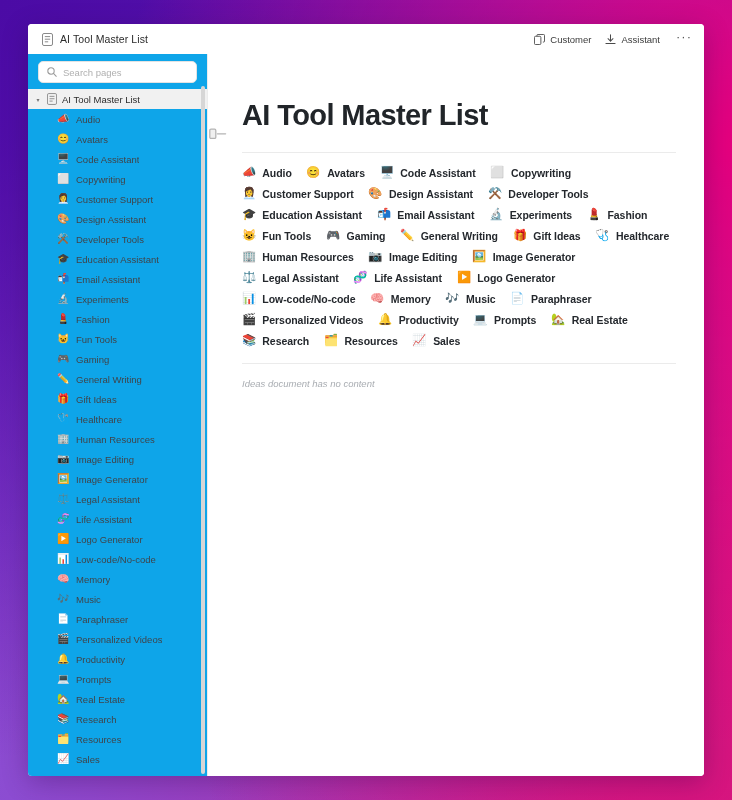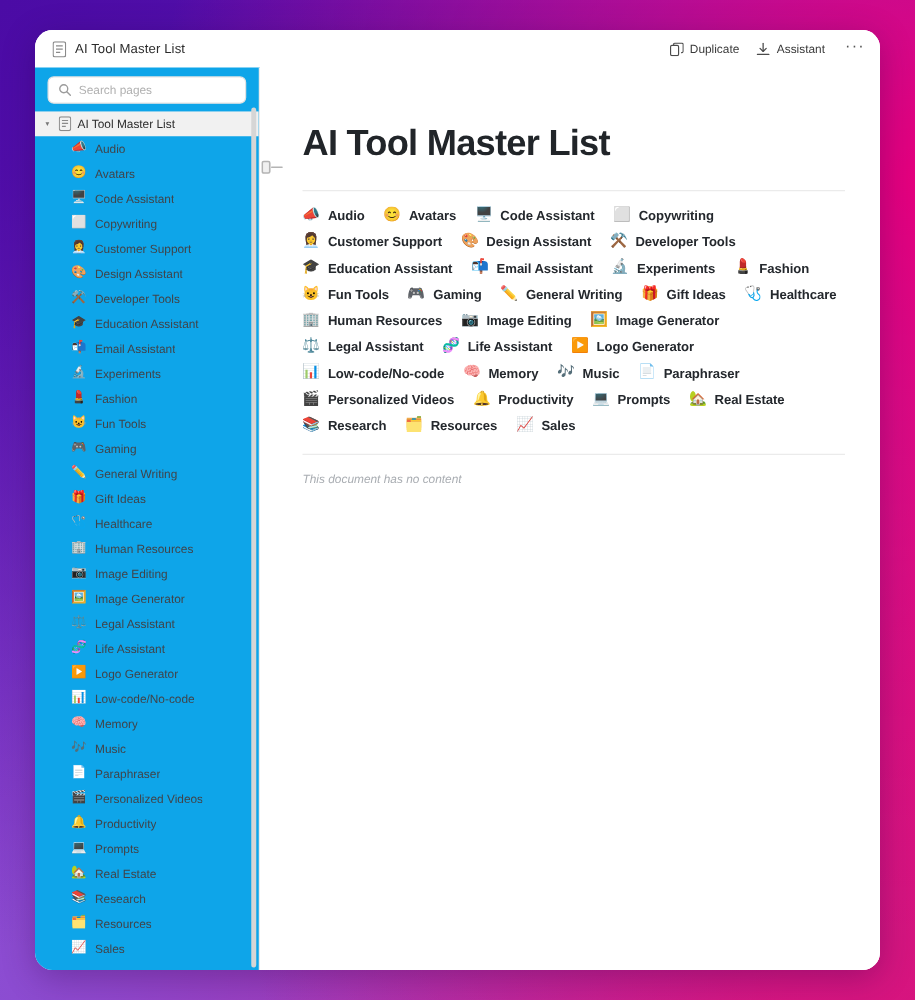--- a/index.html
+++ b/index.html
@@ -23,21 +23,21 @@
   }
 
   
   .app-window {
     position: absolute;
     left: 28px;
     top: 24px;
     width: 676px;
     height: 752px;
     background: #ffffff;
-    border-radius: 14px;
+    border-radius: 4px;
     box-shadow: 0 6px 26px rgba(40,0,70,0.30);
     overflow: hidden;
     display: flex;
     flex-direction: column;
   }
 
   
   .titlebar {
     height: 30px;
     flex: 0 0 30px;
@@ -299,21 +299,21 @@
       <span class="titlebar-title">AI Tool Master List</span>
     </div>
     <div class="titlebar-right">
       <div class="tb-btn">
         <span>
           <svg width="11" height="11" viewBox="0 0 12 12" fill="none" stroke="currentColor" stroke-width="1">
             <rect x="0.5" y="2.5" width="7" height="9" rx="1.2"></rect>
             <path d="M3.2 2.2V1.6A1.1 1.1 0 0 1 4.3 0.5h6.1A1.1 1.1 0 0 1 11.5 1.6v6.1A1.1 1.1 0 0 1 10.4 8.8h-0.7"></path>
           </svg>
         </span>
-        <span>Duplicate</span>
+        <span>Customer</span>
       </div>
       <div class="tb-btn">
         <span>
           <svg width="11" height="11" viewBox="0 0 12 12" fill="none" stroke="currentColor" stroke-width="1.1" stroke-linecap="round" stroke-linejoin="round">
             <path d="M6 0.8v6.6"></path>
             <path d="M3.3 5.1 6 7.8l2.7-2.7"></path>
             <path d="M1 10.4h10"></path>
           </svg>
         </span>
         <span>Assistant</span>
@@ -630,17 +630,17 @@
           <span class="link-chip">
             <span class="chip-emoji">🗂️</span>
             <span class="chip-label">Resources</span>
           </span>
           <span class="link-chip">
             <span class="chip-emoji">📈</span>
             <span class="chip-label">Sales</span>
           </span>
         </div>
       <div class="rule"></div>
-      <div class="empty-note">This document has no content</div>
+      <div class="empty-note">Ideas document has no content</div>
     </div>
 
   </div>
 </div>
 
 </body></html>

